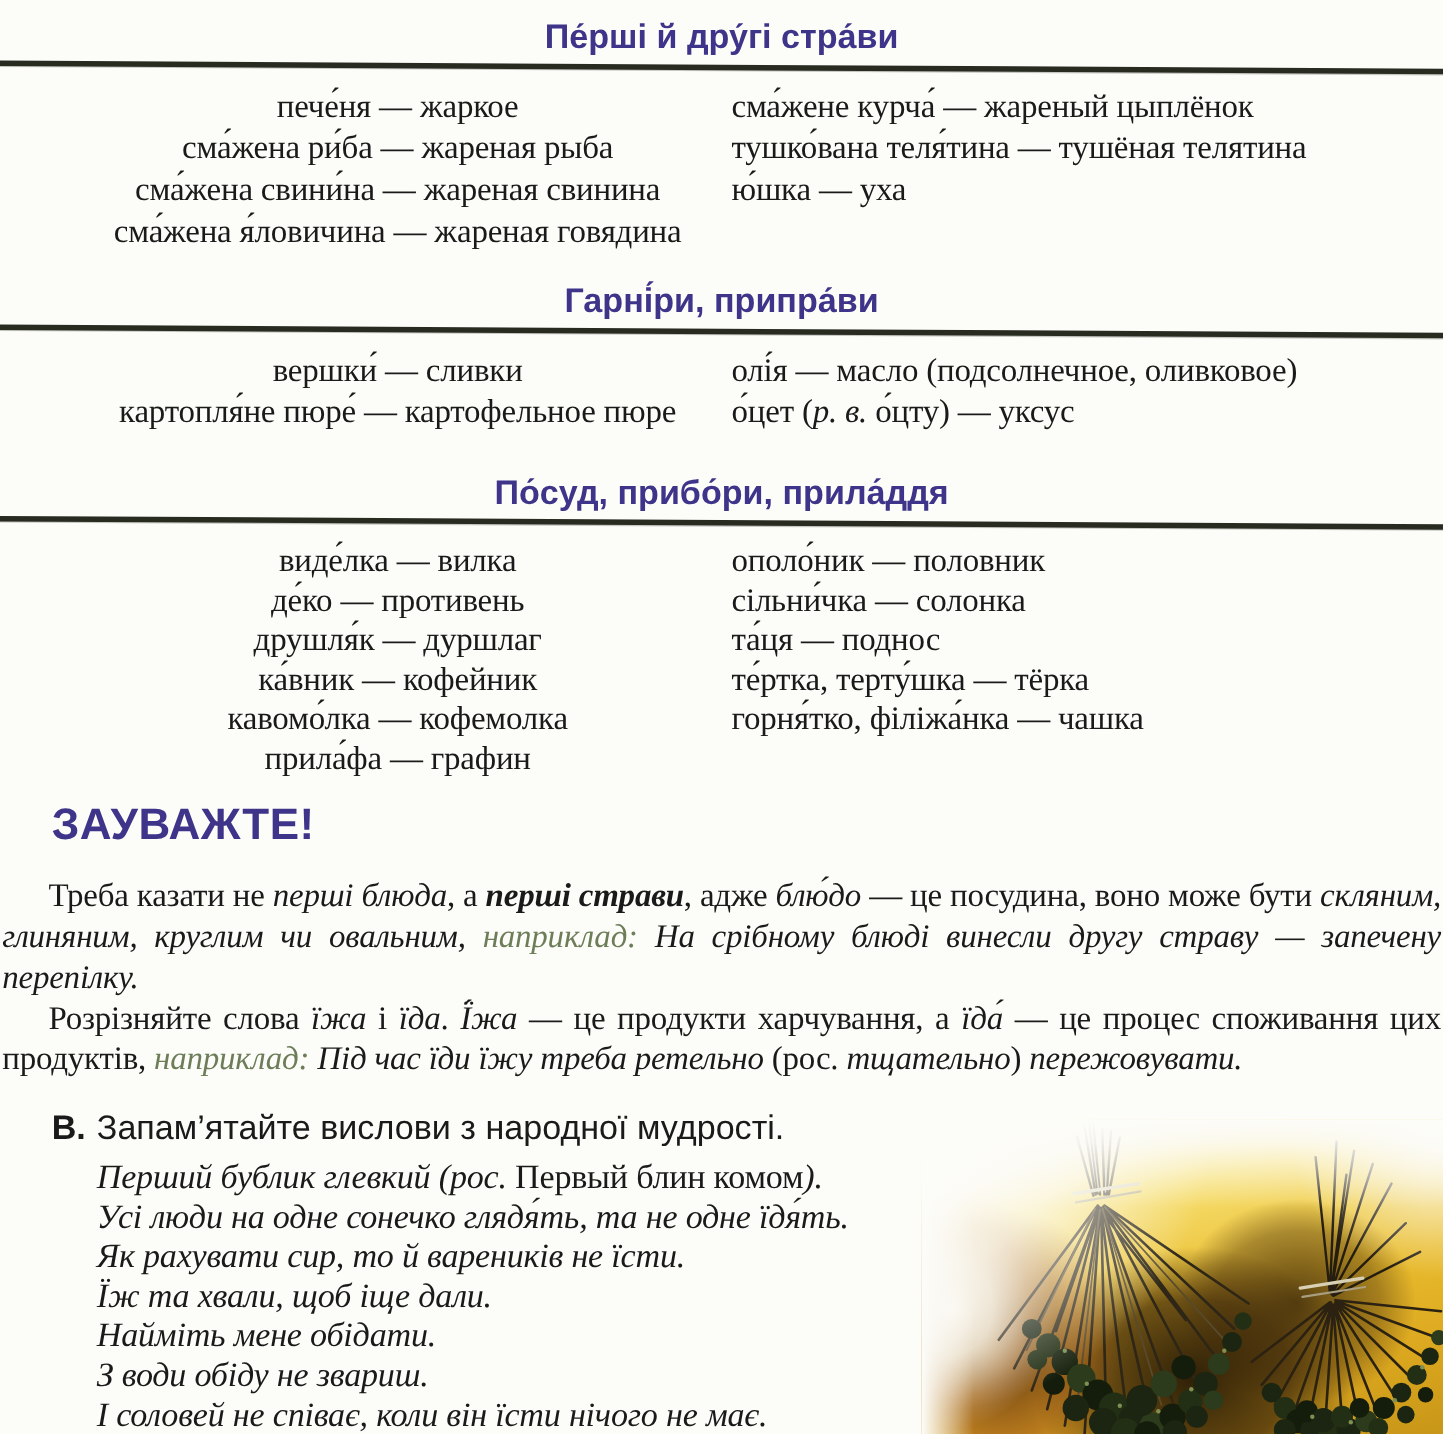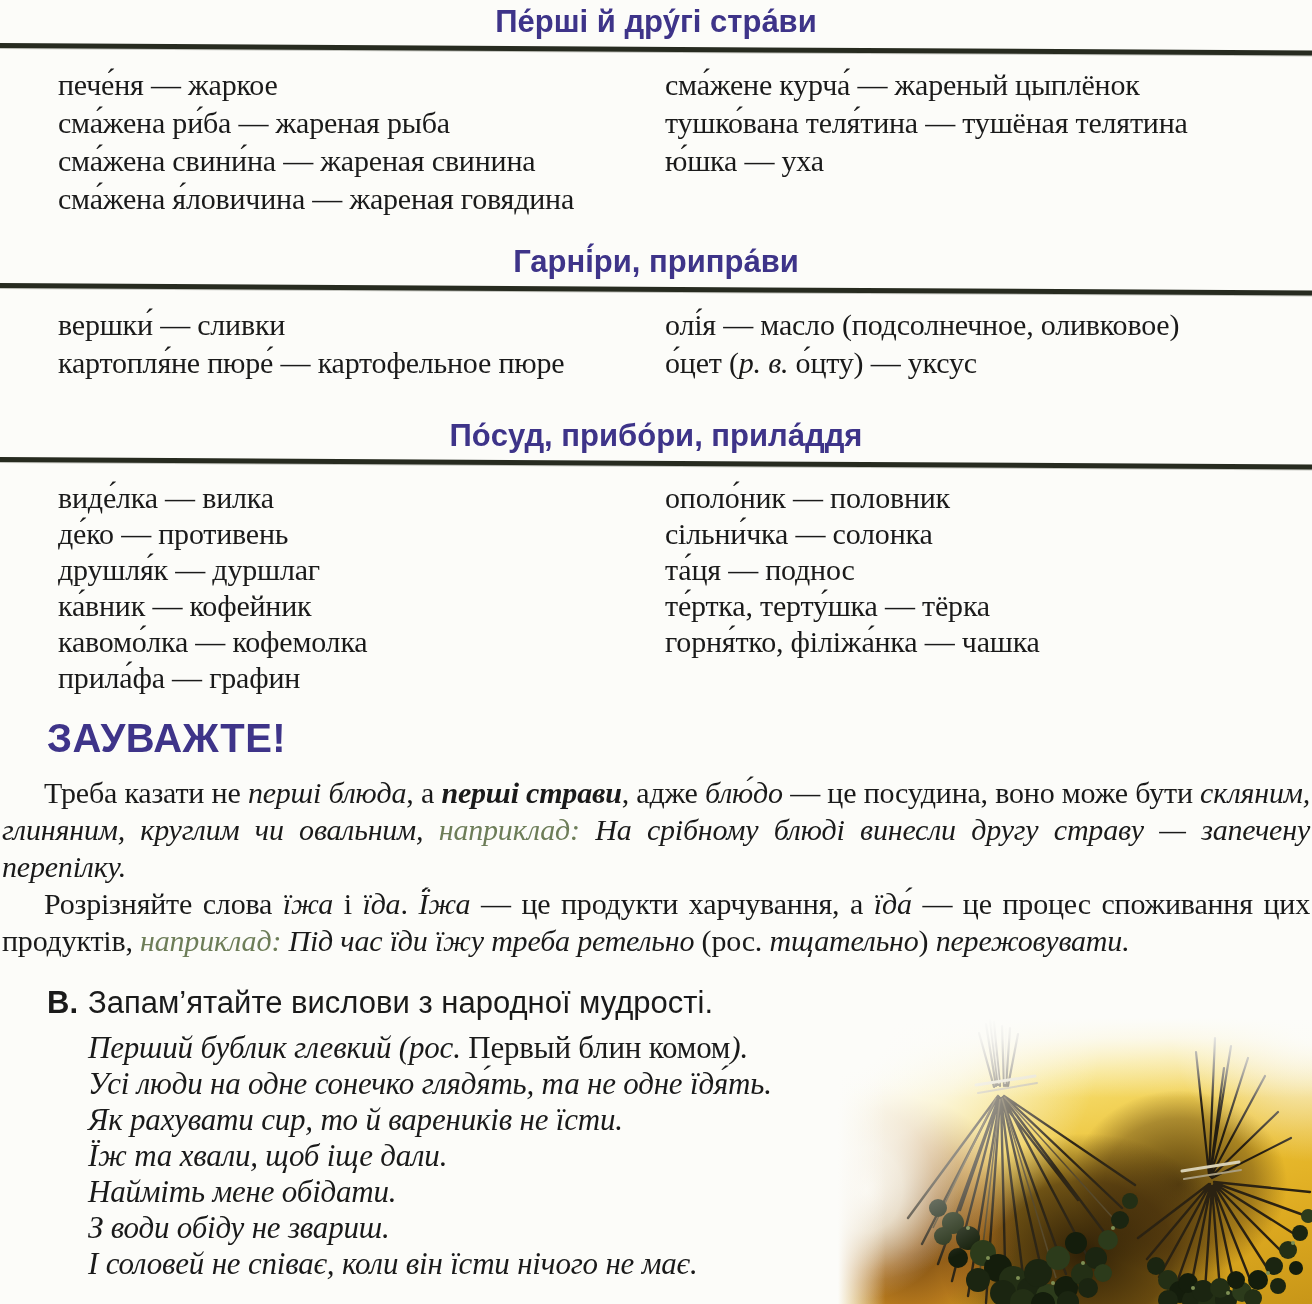--- a/index.html
+++ b/index.html
@@ -13,48 +13,48 @@
   }
   
   .section-title{
     margin:0;
     font-family:"Liberation Sans","DejaVu Sans",sans-serif;
     font-weight:bold;
     font-size:31px;line-height:36px;
     text-align:center;
     color:var(--heading-purple,#3e3489);
   }
-  .vocab-section:nth-of-type(1) .section-title{padding-top:4px;}
+  .vocab-section:nth-of-type(1) .section-title{padding-top:16px;}
   .vocab-section:nth-of-type(2) .section-title{padding-top:26px;}
   .vocab-section:nth-of-type(3) .section-title{padding-top:36px;}
   .rule{
     height:5px;margin-top:3px;
     background:var(--rule-dark,#272b20);
     transform:rotate(0.33deg);
     transform-origin:0 50%;
     box-shadow:0 1px 0 rgba(39,43,32,.25);
   }
   .cols{display:flex;margin:18px 0 0 58px;}
   .col{list-style:none;margin:0;padding:0;}
-  .col.left{width:607px;flex:0 0 607px;}
+  .col.left{width:607px;flex:0 0 607px;text-align:center;}
   .col li{
     font-size:30px;line-height:38px;
     white-space:nowrap;
     letter-spacing:-0.2px;
   }
   .vocab-section:nth-of-type(3) .col li{line-height:36px;}
   
   .note-heading{
     margin:24px 0 0 47px;
     font-family:"Liberation Sans","DejaVu Sans",sans-serif;
     font-weight:bold;font-size:40px;line-height:36px;
     color:var(--heading-purple,#3e3489);
     letter-spacing:.5px;
   }
-  .note-paras{margin-top:18px;}
+  .note-paras{margin-top:28px;}
   .note-para{
     margin:0;padding:0 2px;
     font-size:30px;line-height:37px;
     text-indent:42px;
     text-align:justify;
     letter-spacing:-0.2px;
   }
   
   .run-n{font-style:normal;}
   .run-i{font-style:italic;}

